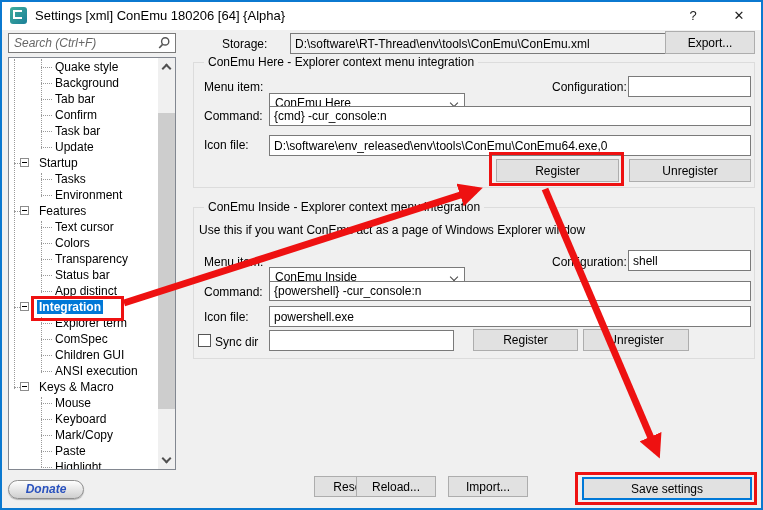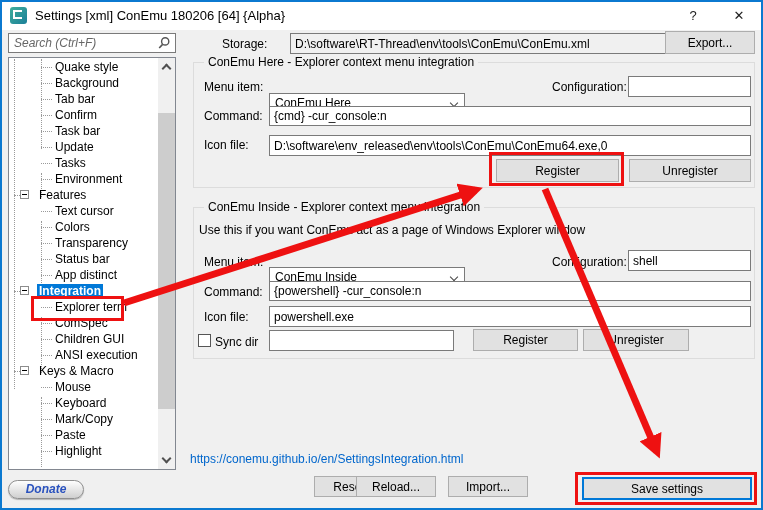--- a/index.html
+++ b/index.html
@@ -93,20 +93,21 @@
       <div class="spine" style="left:32px; top:114px; height:24px;"></div>
       <div class="spine" style="left:32px; top:162px; height:72px;"></div>
       <div class="spine" style="left:32px; top:258px; height:56px;"></div>
       <div class="spine" style="left:32px; top:338px; height:70px;"></div>
     <div class="trow deep"><span class="tlabel">Quake style</span></div>
         <div class="trow deep"><span class="tlabel">Background</span></div>
         <div class="trow deep"><span class="tlabel">Tab bar</span></div>
         <div class="trow deep"><span class="tlabel">Confirm</span></div>
         <div class="trow deep"><span class="tlabel">Task bar</span></div>
         <div class="trow deep"><span class="tlabel">Update</span></div>
+        <div class="trow parent"><span class="expander"></span><span class="tlabel">Startup</span></div>
         <div class="trow child"><span class="tlabel">Tasks</span></div>
         <div class="trow child"><span class="tlabel">Environment</span></div>
         <div class="trow parent"><span class="expander"></span><span class="tlabel">Features</span></div>
         <div class="trow child"><span class="tlabel">Text cursor</span></div>
         <div class="trow child"><span class="tlabel">Colors</span></div>
         <div class="trow child"><span class="tlabel">Transparency</span></div>
         <div class="trow child"><span class="tlabel">Status bar</span></div>
         <div class="trow child"><span class="tlabel">App distinct</span></div>
         <div class="trow parent sel"><span class="expander"></span><span class="tlabel">Integration</span></div>
         <div class="trow child"><span class="tlabel">Explorer term</span></div>
@@ -162,21 +163,20 @@
     <input class="edit" style="left: 75px; top: 73px; width: 482px; height: 20px;" value="{powershell} -cur_console:n">
     <span class="lbl" style="left:10px; top:102px;">Icon file:</span>
     <input class="edit" style="left: 75px; top: 98px; width: 482px; height: 21px;" value="powershell.exe">
     <span class="cbx" style="left:4px; top:126px;"></span>
     <span class="lbl" style="left:21px; top:127px;">Sync dir</span>
     <input class="edit" style="left: 75px; top: 122px; width: 185px; height: 21px;" value="">
     <button class="btn" style="left:279px; top:121px; width:105px; height:22px;">Register</button>
     <button class="btn" style="left:389px; top:121px; width:106px; height:22px;">Unregister</button>
   </div>
 
-  <a class="link">https://conemu.github.io/en/SettingsIntegration.html</a>
 
   <button class="btn" style="left:268px; top:476px; width:80px; height:21px;margin-left:46px;">Reset...</button>
   <button class="btn" style="left:356px; top:476px; width:80px; height:21px;">Reload...</button>
   <button class="btn" style="left:448px; top:476px; width:80px; height:21px;">Import...</button>
   <button class="btn default" style="left:582px; top:477px; width:170px; height:23px;">Save settings</button>
 
   <div class="ann-rect" style="left:31px;  top:296px; width:93px;  height:25px;"></div>
   <div class="ann-rect" style="left:489px; top:152px; width:135px; height:34px;"></div>
   <div class="ann-rect" style="left:575px; top:472px; width:182px; height:33px;"></div>
 

